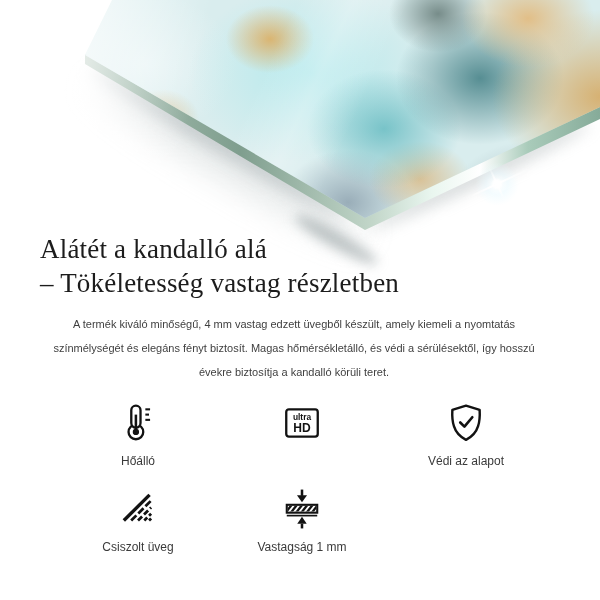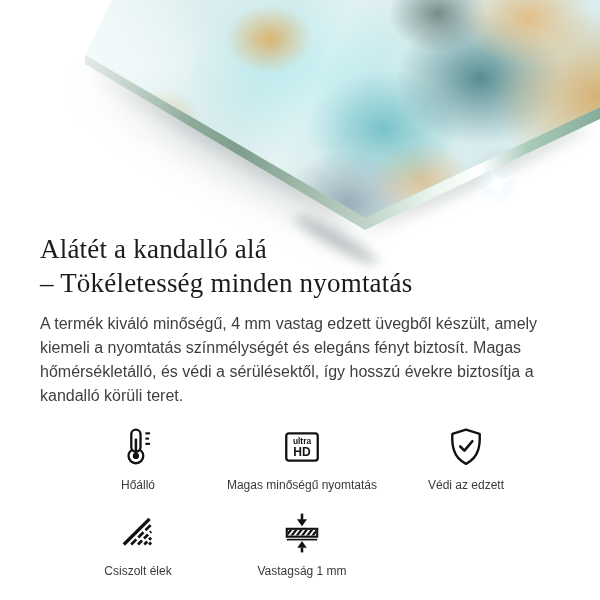--- a/index.html
+++ b/index.html
@@ -62,21 +62,21 @@
     background:radial-gradient(circle, #fff 0%, rgba(255,255,255,.95) 40%, rgba(255,255,255,0) 75%);
   }
 
   
   .content { padding:0 40px; }
   .title {
     margin:2px 0 0; font-family:"Liberation Serif", serif; font-weight:400;
     font-size:27px; line-height:34px; color:#1c1c1c; letter-spacing:.2px;
   }
   .title span { display:block; }
-  .desc { margin:12px 0 0; font-size:16px; line-height:24px; color:#3f3f3f; max-width:508px; }
+  .desc { margin:12px 0 0; font-size:11px; line-height:24px; color:#3f3f3f; max-width:508px;text-align:center; }
 
   
   .features {
     display:grid; grid-template-columns:repeat(3,1fr);
     margin-top:16px; padding:0 12px 0 16px; row-gap:18px;
   }
   .feature { display:flex; flex-direction:column; align-items:center; }
   .icon-box { height:46px; display:flex; align-items:center; justify-content:center; }
   .feature .label { margin-top:8px; font-size:12px; color:#3a3a3a; text-align:right; white-space:nowrap; }
   .feature svg { display:block; }
@@ -98,21 +98,21 @@
       <div class="glow"></div>
         <div class="ray ray1"></div>
         <div class="ray ray2"></div>
         <div class="core"></div>
     </div>
   </div>
 
   <div class="content">
     <h1 class="title">
       <span>Alátét a kandalló alá</span>
-      <span>– Tökéletesség minden nyomtatás</span>
+      <span>– Tökéletesség vastag részletben</span>
     </h1>
     <p class="desc">A termék kiváló minőségű, 4 mm vastag edzett üvegből készült, amely kiemeli a nyomtatás színmélységét és elegáns fényt biztosít. Magas hőmérsékletálló, és védi a sérülésektől, így hosszú évekre biztosítja a kandalló körüli teret.</p>
 
     <div class="features">
 
       <div class="feature">
         <div class="icon-box">
           <svg viewBox="0 0 40 40" width="42" height="42" fill="none" stroke="#121212">
             <circle cx="18" cy="28.5" r="7" stroke-width="2.2"></circle>
             <rect x="13.6" y="3.5" width="8.8" height="21" rx="4.4" fill="#ffffff" stroke-width="2.2"></rect>
@@ -127,45 +127,44 @@
       </div>
 
       <div class="feature">
         <div class="icon-box">
           <svg viewBox="0 0 40 40" width="42" height="42">
             <rect x="5" y="7" width="30" height="26" rx="2.5" fill="none" stroke="#121212" stroke-width="2.2"></rect>
             <text x="20" y="17.5" text-anchor="middle" font-size="8" font-weight="bold" font-family="Liberation Sans, sans-serif" fill="#121212">ultra</text>
             <text x="20" y="29" text-anchor="middle" font-size="11.5" font-weight="bold" font-family="Liberation Sans, sans-serif" fill="#121212">HD</text>
           </svg>
         </div>
-        <div class="label">Magas minőségű nyomtatás</div>
       </div>
 
       <div class="feature">
         <div class="icon-box">
           <svg viewBox="0 0 40 40" width="42" height="42" fill="none" stroke="#121212" stroke-linejoin="round">
             <path d="M20 3.5 L33 7.5 C33 7.5 33.5 17 31.5 23 C29.5 29.5 25 33.5 20 36 C15 33.5 10.5 29.5 8.5 23 C6.5 17 7 7.5 7 7.5 Z" stroke-width="2.3"></path>
             <path d="M14.5 19.5 L18.5 23.5 L26 14.5" stroke-width="2.5" stroke-linecap="round"></path>
           </svg>
         </div>
-        <div class="label">Védi az edzett</div>
+        <div class="label">Védi az alapot</div>
       </div>
 
 
       <div class="feature">
         <div class="icon-box">
           <svg viewBox="0 0 40 40" width="42" height="42" fill="none" stroke="#121212">
             <path d="M6.5 31 L31 6.5" stroke-width="3.2"></path>
             <path d="M13.5 31 L32.5 12" stroke-width="2.6" stroke-dasharray="7 2.6"></path>
             <path d="M20 31 L32.5 18.5" stroke-width="2.6" stroke-dasharray="5.5 2.6"></path>
             <path d="M26 31 L32.5 24.5" stroke-width="2.6" stroke-dasharray="4 2.4"></path>
             <path d="M30.5 31 L32.5 29" stroke-width="2.6"></path>
           </svg>
         </div>
-        <div class="label">Csiszolt élek</div>
+        <div class="label">Csiszolt üveg</div>
       </div>
 
       <div class="feature">
         <div class="icon-box">
           <svg viewBox="0 0 40 40" width="42" height="42">
             <defs>
               <clipPath id="barclip">
                   <rect x="6.5" y="17" width="27" height="5.5"></rect>
                 </clipPath>
             </defs>

